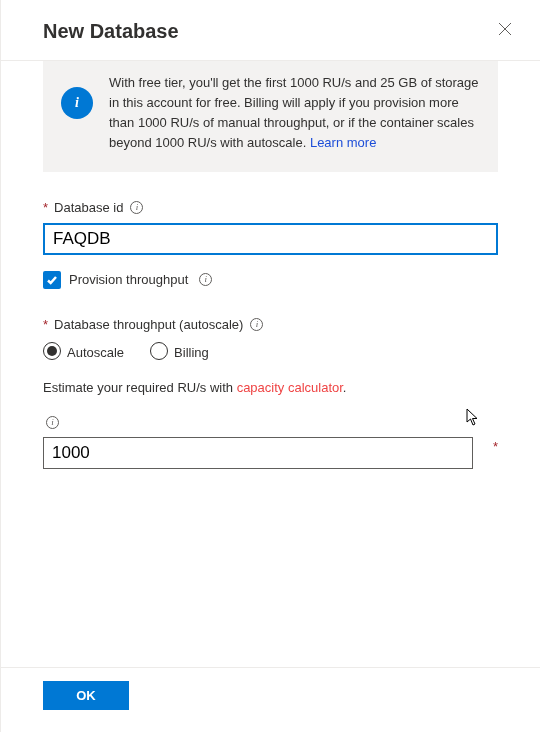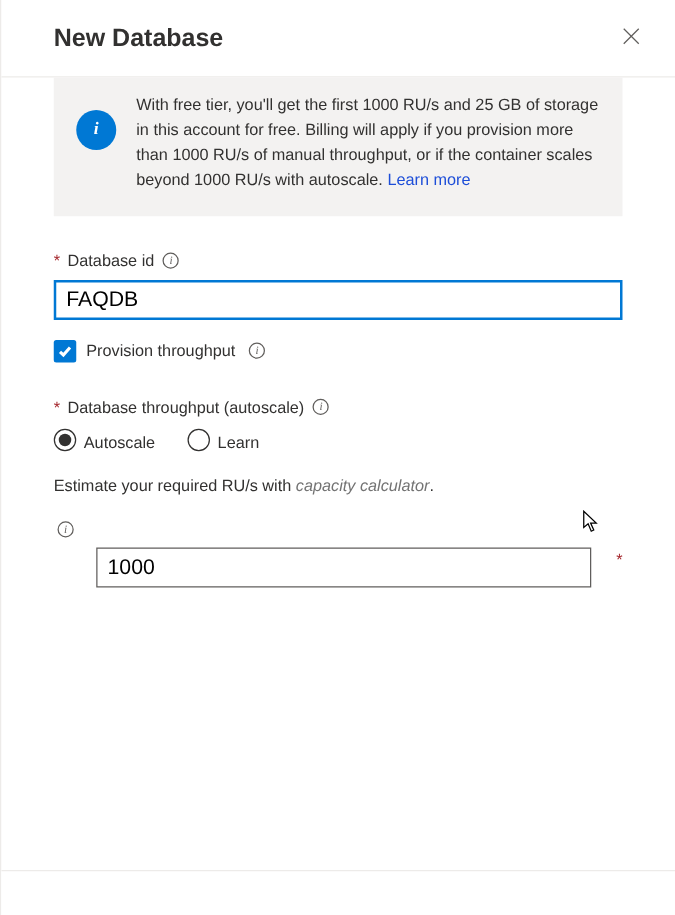--- a/index.html
+++ b/index.html
@@ -156,27 +156,26 @@
     width: 10px;
     height: 10px;
     background: #323130;
     border-radius: 50%;
   }
   .para {
     font-size: 13px;
     line-height: 1.55;
     margin: 0 0 18px 0;
   }
-  .para a { color: #737373; text-decoration: none; font-style: italic; }
+  .para a { color: #ef4444; text-decoration: none; }
   .input-with-req {
     display: flex;
     align-items: flex-start;
     gap: 20px;
     margin-bottom: 16px;
-    margin-left: 34px;
   }
   .input-with-req input { margin-bottom: 0; flex: 1; }
   .input-with-req .req-side { color: #a4262c; margin-top: 2px; font-size: 13px; }
   .footer {
     position: absolute;
     left: 0;
     right: 0;
     bottom: 0;
     padding: 14px 42px 22px;
     background: #fff;
@@ -255,21 +254,21 @@
     <span class="tiny-info">i</span>
   </div>
 
   <div class="radio-row">
     <div class="radio-opt">
       <div class="radio checked"></div>
       <span>Autoscale</span>
     </div>
     <div class="radio-opt">
       <div class="radio"></div>
-      <span>Learn</span>
+      <span>Billing</span>
     </div>
   </div>
 
   <p class="para">
     <span>Estimate your required RU/s with </span><a href="#">capacity calculator</a>.
   </p>
 
   <div class="field-label">
     <span class="tiny-info">i</span>
   </div>
@@ -283,13 +282,14 @@
 </div>
 
 <div class="cursor-pointer-deco">
   <svg width="14" height="18" viewBox="0 0 14 18">
       <path d="M1 1 L1 14 L4.5 11 L7 17 L9 16 L6.5 10.5 L11 10.5 Z" fill="#fff" stroke="#000" stroke-width="1"></path>
     </svg>
 </div>
 
 <div class="footer">
   <hr class="footer-hr">
+  <button class="ok-btn">OK</button>
 </div>
 
 </body></html>

